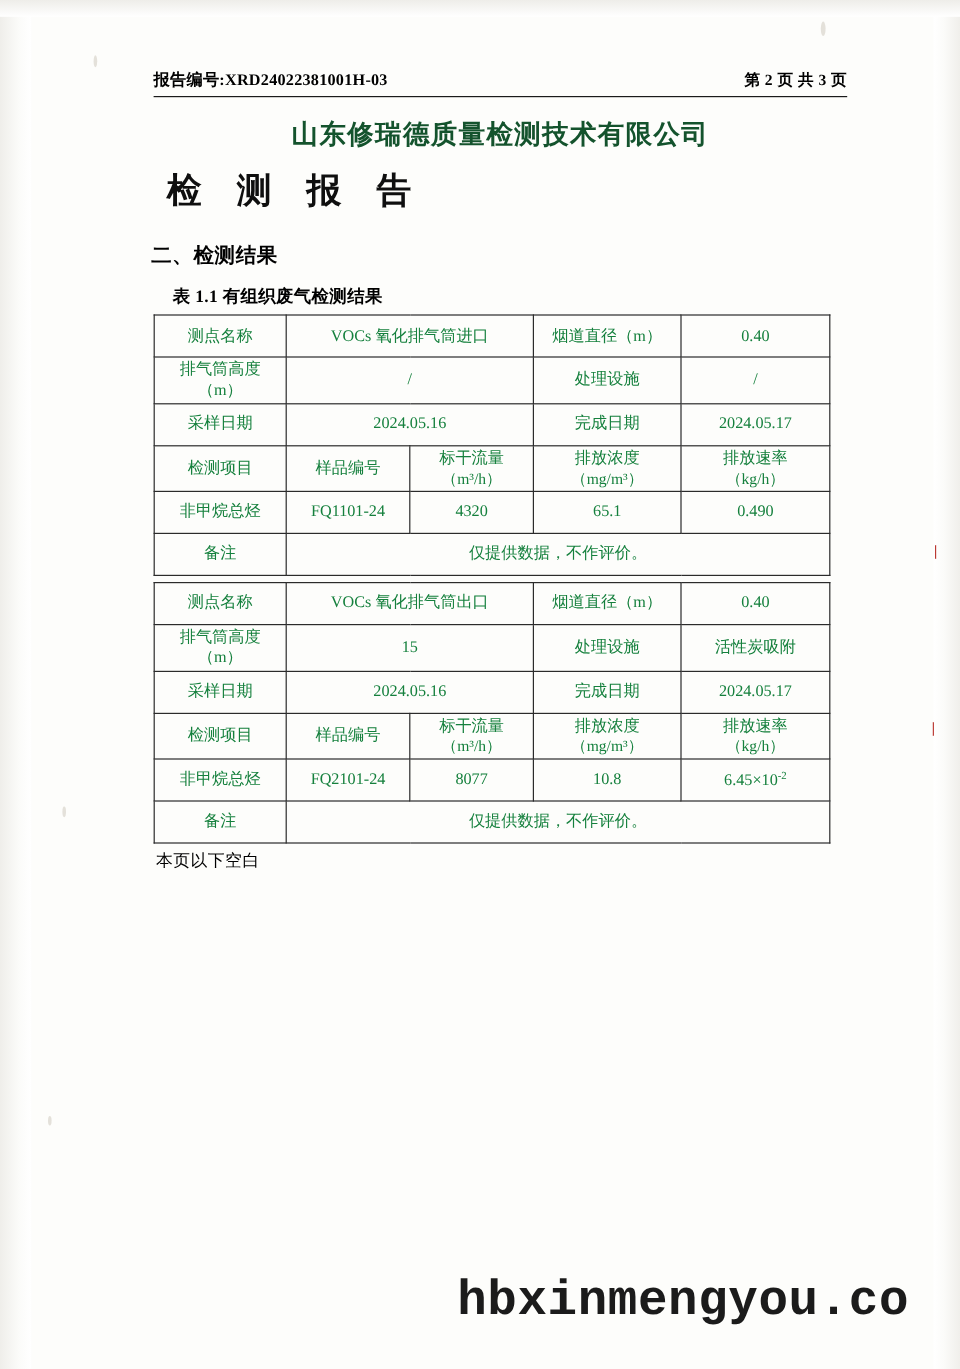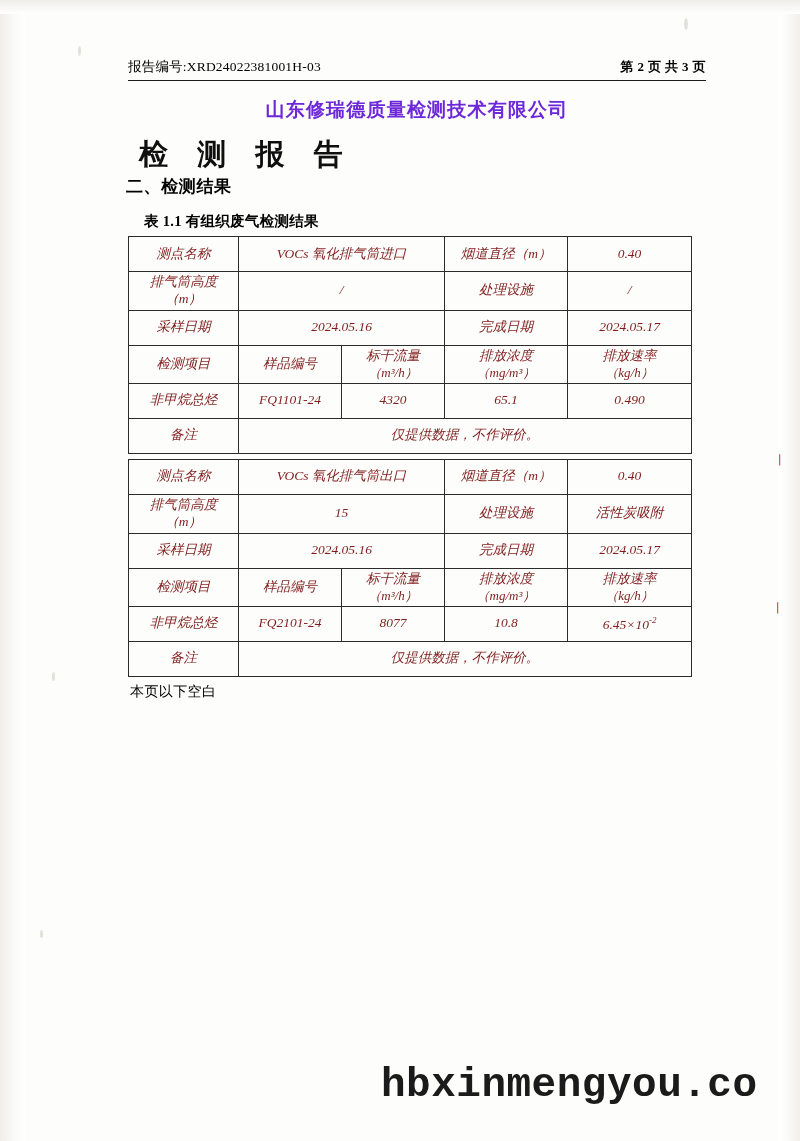--- a/index.html
+++ b/index.html
@@ -54,49 +54,50 @@
     display: flex;
     justify-content: space-between;
     align-items: flex-end;
     font-size: 13.5px;
     letter-spacing: .2px;
     padding-bottom: 4px;
     border-bottom: 1.2px solid #1a1a1a;
   }
   .report-no {
     font-family: "Liberation Serif", serif;
-    font-weight: 400;
+    font-weight: 700;
   }
   .page-no {
     font-size: 13px;
     font-weight: 700;
     letter-spacing: .4px;
   }
 
   .company {
     text-align: center;
-    font-size: 19px;
+    font-size: 22px;
     font-weight: 700;
     letter-spacing: 1.2px;
     margin-top: 16px;
-    color: #6d28d9;
+    color: #14532d;
   }
   .doc-title {
     text-align: left;
     font-size: 29px;
     font-weight: 700;
     letter-spacing: 11px;
     margin-top: 12px;
     color: #0f0f0f;
     text-indent: 11px;
   }
 
   .section-heading {
     font-size: 17px;
     font-weight: 700;
+    margin-top: 22px;
     margin-left: -2px;
     letter-spacing: .6px;
   }
 
   .table-caption {
     font-size: 14.5px;
     font-weight: 700;
     margin-top: 14px;
     margin-left: 16px;
     letter-spacing: .3px;
@@ -108,24 +109,23 @@
     margin-top: 5px;
     margin-left: 0px;
     table-layout: fixed;
   }
   table.rpt td {
     border: 1px solid #2b2b2b;
     height: 30px;
     text-align: center;
     vertical-align: middle;
     font-size: 13.5px;
-    color: #7f1d1d;
+    color: #15803d;
     padding: 2px 4px;
     line-height: 1.25;
-    font-style: italic;
   }
   td.tall { height: 42px; }
   .unit { display: block; font-size: 13px; }
   sup { font-size: 9px; vertical-align: super; }
 
   .tail-note {
     font-size: 14px;
     margin-top: 6px;
     margin-left: 2px;
     letter-spacing: .4px;

